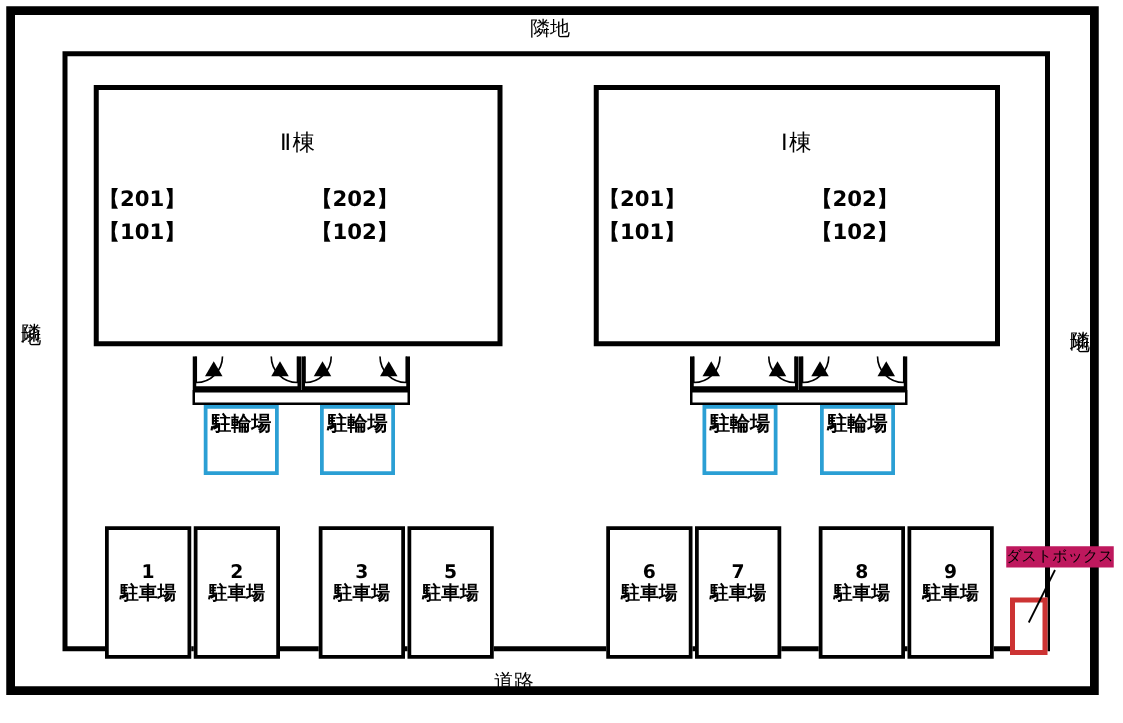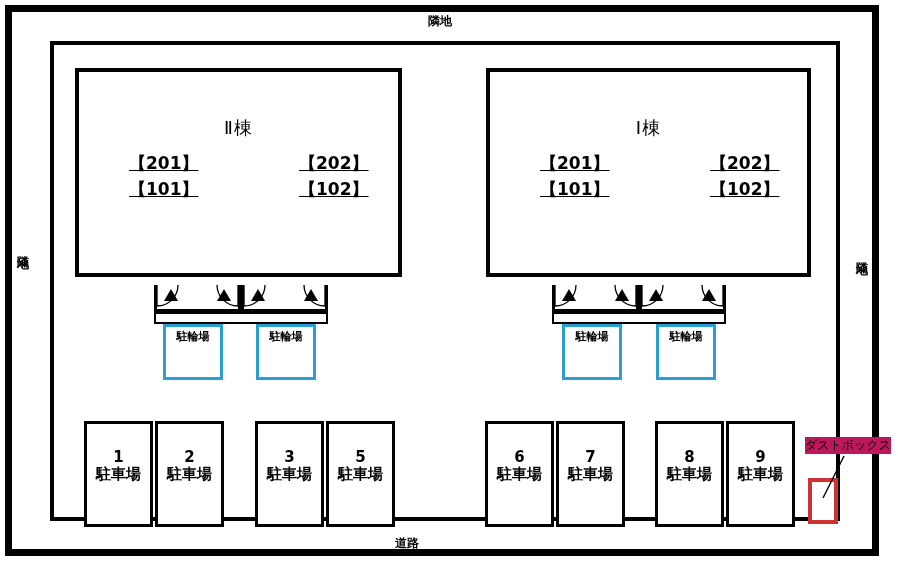--- a/index.html
+++ b/index.html
@@ -4,42 +4,42 @@
 <style>
   * { margin:0; padding:0; box-sizing:border-box; }
   body { background:#fff; font-family:"DejaVu Sans","Liberation Sans",sans-serif; }
   .canvas { position:relative; width:898px; height:578px; background:#ffffff; overflow:hidden; }
 
   .outer-border { position:absolute; left:5px; top:5px; width:874px; height:551px;
                   border:7px solid #000; }
   .inner-boundary { position:absolute; left:50px; top:41px; width:790px; height:480px;
                     border:4px solid #000; }
 
-  .lbl { position:absolute; color:#000; font-weight:bold; font-size:12px; white-space:nowrap; }
+  .lbl { position:absolute; color:#000; font-weight:normal; font-size:16px; white-space:nowrap; }
   .lbl-top { left:400px; top:13px; width:80px; text-align:center; }
   .lbl-bottom { left:395px; top:535px; width:80px; text-align:left; }
   .lbl-vert { writing-mode:vertical-rl; text-orientation:upright; letter-spacing:2px; }
   .lbl-left { left:14px; top:245px; }
   .lbl-right { left:853px; top:251px; }
 
   .building { position:absolute; top:68px; height:209px; border:4px solid #000; background:#fff; }
   .building-2 { left:75px; width:327px; }
-  .building-1 { left:486px; width:325px; }
-  .building-title { text-align:center; margin-top:44px; font-size:18px; letter-spacing:1px; }
+  .building-1 { left:475px; width:325px; }
+  .building-title { text-align:center; margin-top:30px; font-size:18px; letter-spacing:1px; }
   .units { display:grid; grid-template-columns:92px 92px; column-gap:78px; row-gap:3px;
-           margin-top:12px; padding-left:50px; font-size:17px; font-weight:bold; white-space:nowrap;text-decoration:underline; }
+           margin-top:22px; font-size:17px; font-weight:bold; white-space:nowrap; }
 
   .entrance { position:absolute; top:285px; width:174px; height:27px; display:flex; }
   .entrance-2 { left:154px; } .entrance-1 { left:552px; }
   .entrance-bar { position:absolute; top:312px; width:174px; height:12px; border:2px solid #000; background:#fff; }
   .bar-2 { left:154px; } .bar-1 { left:552px; }
 
   .bike-box { position:absolute; top:324px; width:60px; height:56px;
               border:3px solid #2b9fd4; background:#fff; text-align:center;
-              font-size:11px; font-weight:bold; padding-top:2px; letter-spacing:0; white-space:nowrap; }
+              font-size:16px; font-weight:bold; padding-top:2px; letter-spacing:0; white-space:nowrap; }
   .bike-l1 { left:163px; } .bike-l2 { left:256px; }
   .bike-r1 { left:562px; } .bike-r2 { left:656px; }
 
   .park-cell { position:absolute; top:421px; width:69px; height:106px; border:3px solid #000;
                background:#fff; text-align:center; padding-top:25px; font-weight:bold;
                font-size:15px; line-height:17px; white-space:nowrap; }
   .p1 { left:84px; }  .p2 { left:155px; }
   .p3 { left:255px; } .p5 { left:326px; }
   .p6 { left:485px; } .p7 { left:556px; }
   .p8 { left:655px; } .p9 { left:726px; }

